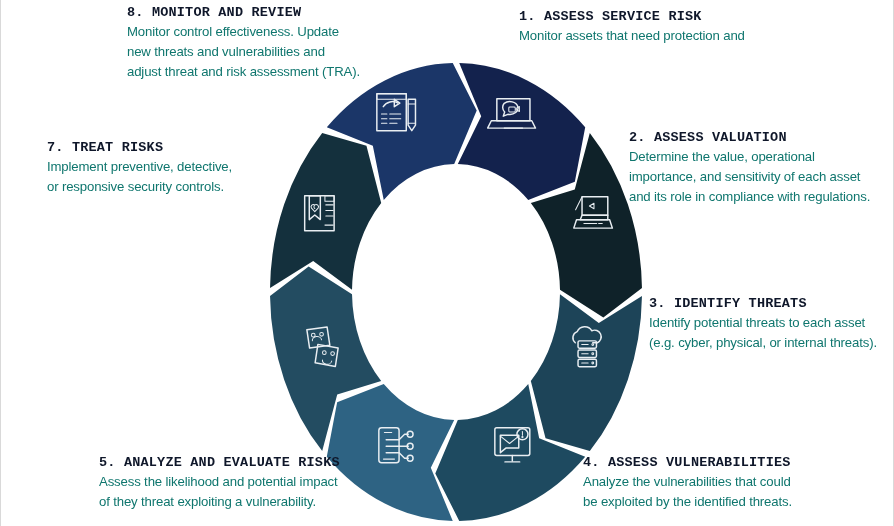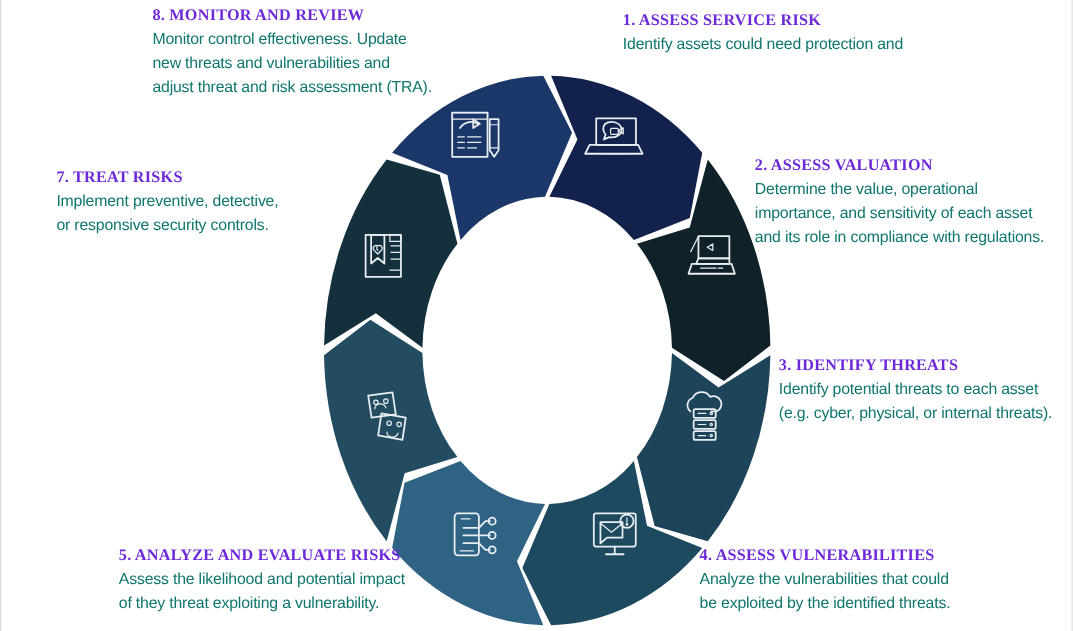--- a/index.html
+++ b/index.html
@@ -25,25 +25,25 @@
     left: 0;
     top: 0;
     width: 894px;
     height: 526px;
   }
   .label {
     position: absolute;
     box-sizing: border-box;
   }
   .label .ttl {
-    font-family: Liberation Serif, serif;
+    font-family: Liberation Mono, monospace;
     font-weight: bold;
     font-size: 13.5px;
     letter-spacing: 0.2px;
-    color: #6d28d9;
+    color: #0f172a;
     margin: 0 0 2px 0;
     white-space: nowrap;
   }
   .label .body {
     font-family: "Liberation Sans", sans-serif;
     font-weight: normal;
     font-size: 13.2px;
     line-height: 20px;
     color: #0f766e;
     margin: 0;
@@ -188,21 +188,21 @@
         <path d="M36 34 h8" class="thin"></path>
         <path d="M36 13 h8" class="thin"></path>
       </g>
 
     </g>
   </svg>
 
   <div class="label right" id="lbl-1">
     <p class="ttl">1. ASSESS SERVICE RISK</p>
     <p class="body">
-      <span>Identify assets could need protection and</span>
+      <span>Monitor assets that need protection and</span>
     </p>
   </div>
 
   <div class="label right" id="lbl-2">
     <p class="ttl">2. ASSESS VALUATION</p>
     <p class="body">
       <span>Determine the value, operational</span>
       <span>importance, and sensitivity of each asset</span>
       <span>and its role in compliance with regulations.</span>
     </p>

